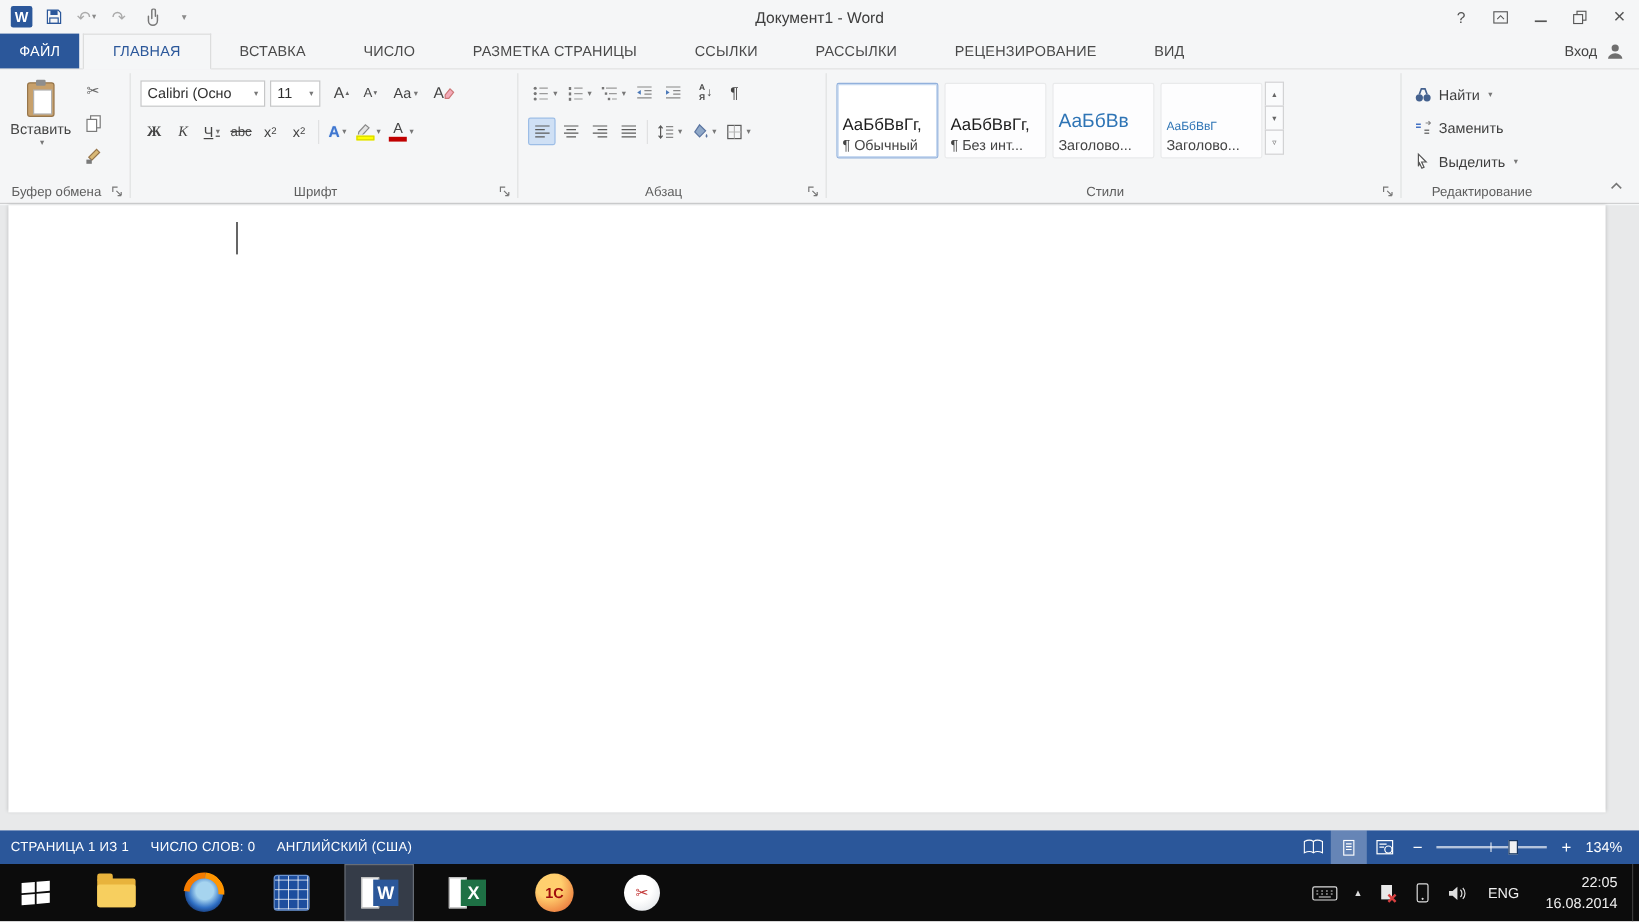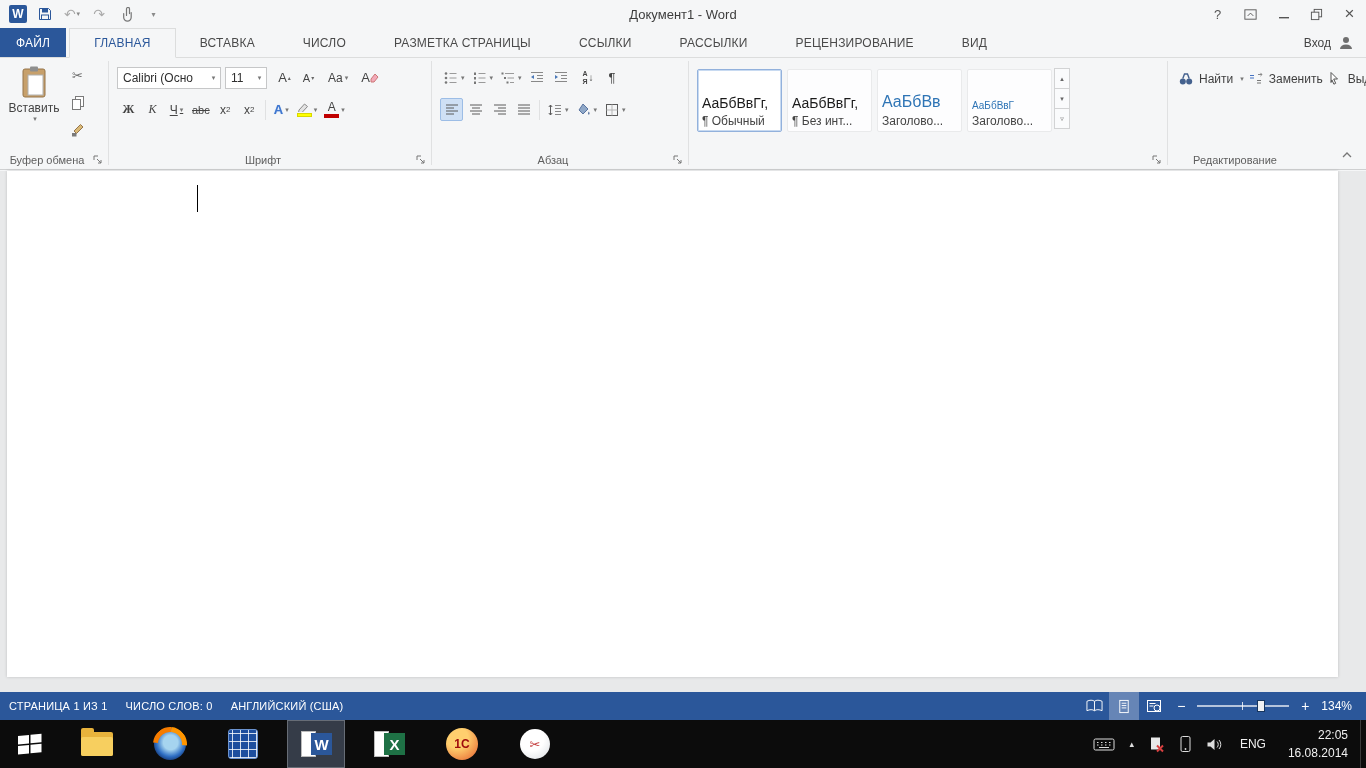--- a/index.html
+++ b/index.html
@@ -76,21 +76,21 @@
   .pv{white-space:nowrap;overflow:hidden}
   .pv-normal{font-size:14px;color:#1b1b1b}
   .pv-h1{font-size:16px;color:#2e74b5}
   .pv-h2{font-size:10px;color:#2e74b5}
   .pv-title{font-size:25px;color:#333;line-height:1}
   .sname{font-size:12px;color:#444;margin-top:3px;white-space:nowrap;overflow:hidden}
   .scrollcol{display:flex;flex-direction:column;margin-top:11px}
   .scbtn{width:16px;height:21px;border:1px solid #d2d3d4;background:#fafbfc;display:flex;align-items:center;justify-content:center;font-size:7px;color:#666;margin-top:-1px}
 
   
-  .eg{display:flex;gap:4px;padding:9px 4px 0 10px}
+  .eg{display:flex;flex-direction:column;gap:4px;padding:9px 4px 0 10px}
   .edit-row{display:flex;align-items:center;gap:5px;height:24px;font-size:12px;color:#3f3f3f}
 
   .collapse-btn{position:absolute;right:10px;bottom:6px;width:18px;height:16px;display:flex;align-items:center;justify-content:center}
 
   
   .docarea{position:absolute;top:171px;left:0;right:0;height:521px;background:#e8e9ea}
   .page{position:absolute;left:7px;right:28px;top:0;bottom:15px;background:#fff;box-shadow:0 0 3px rgba(0,0,0,.18)}
   .caret{position:absolute;left:190px;top:14px;width:1px;height:27px;background:#000;animation:blink 1.06s step-end infinite}
   @keyframes blink{0%,49%{opacity:1}50%,100%{opacity:0}}
 
@@ -467,20 +467,21 @@
               <span>▴</span>
             </span>
           <span class="scbtn">
               <span>▾</span>
             </span>
           <span class="scbtn">
               <span>▿</span>
             </span>
         </div>
       </div>
+      <span class="glabel">Стили</span>
       <span class="launcher">
         <svg width="10" height="10" viewBox="0 0 10 10">
             <path d="M1 5 V1 h4 M4 4 l4 4 M8 8 v-3 M8 8 h-3" fill="none" stroke="#767676"></path>
           </svg>
       </span>
     </div>
     <div class="gsep"></div>
 
     <div class="rgroup g-edit">
       <div class="eg">

